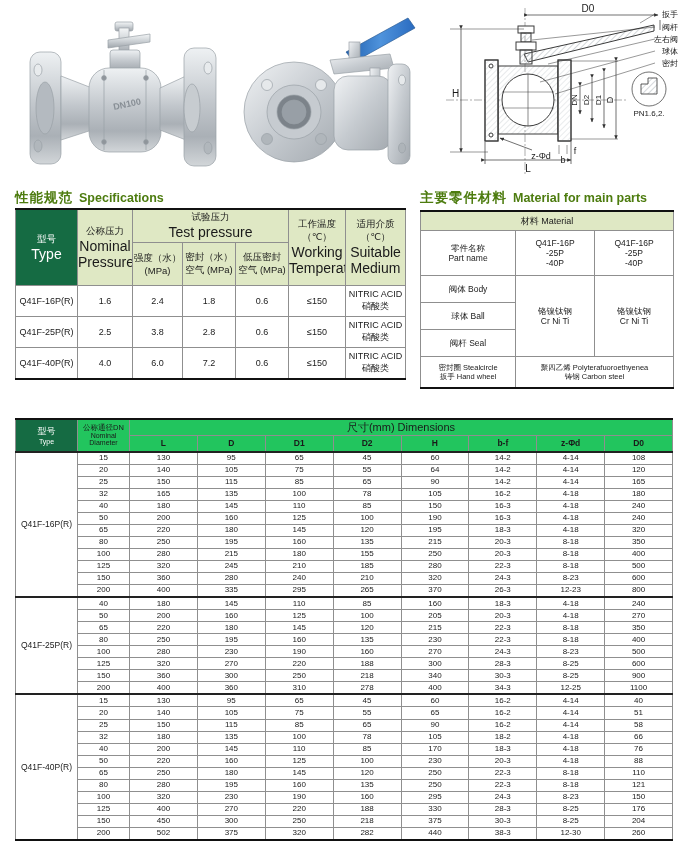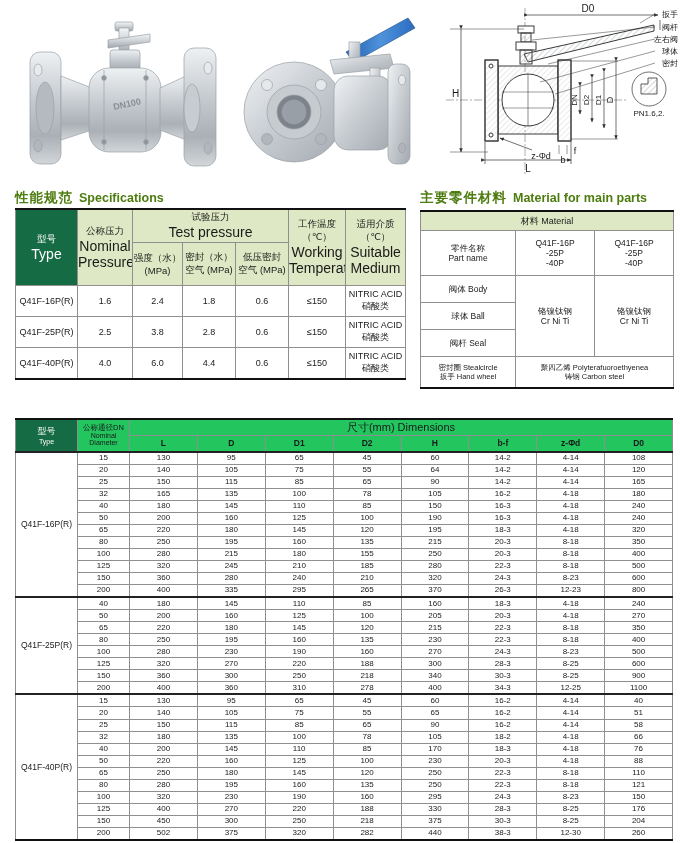--- a/index.html
+++ b/index.html
@@ -286,21 +286,21 @@
           <td>≤150</td>
           <td class="spec-medium">
             <div>NITRIC ACID</div>
             <div>硝酸类</div>
           </td>
         </tr>
         <tr>
           <td class="spec-type">Q41F-40P(R)</td>
           <td>4.0</td>
           <td>6.0</td>
-          <td>4.4</td>
+          <td>7.2</td>
           <td>0.6</td>
           <td>≤150</td>
           <td class="spec-medium">
             <div>NITRIC ACID</div>
             <div>硝酸类</div>
           </td>
         </tr>
       </tbody>
   </table>
 

